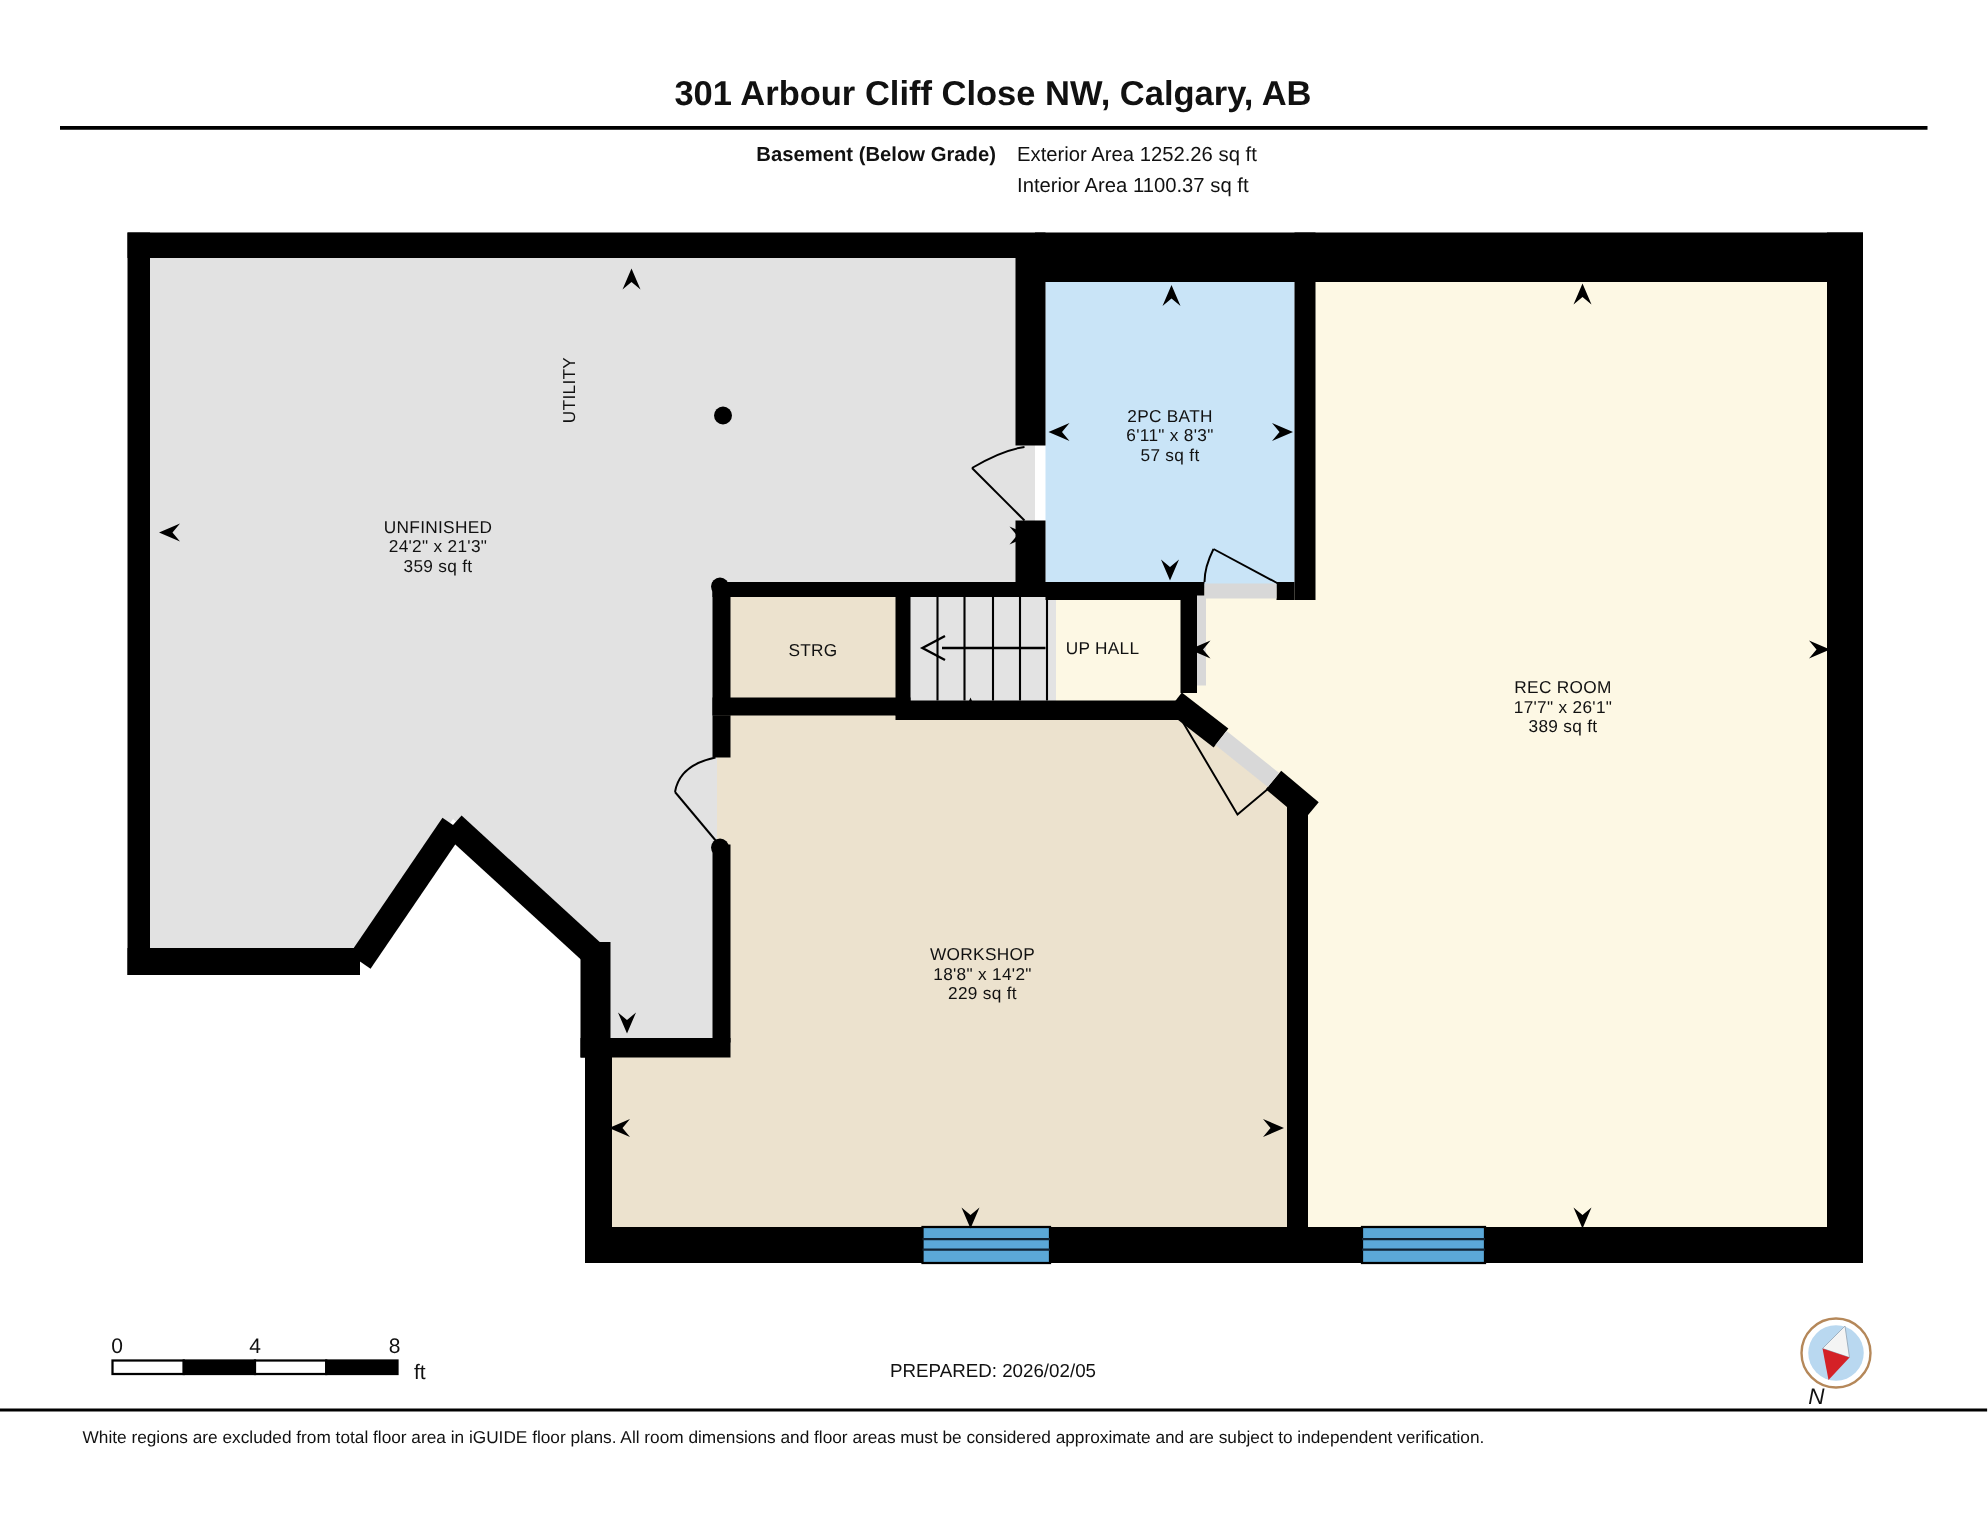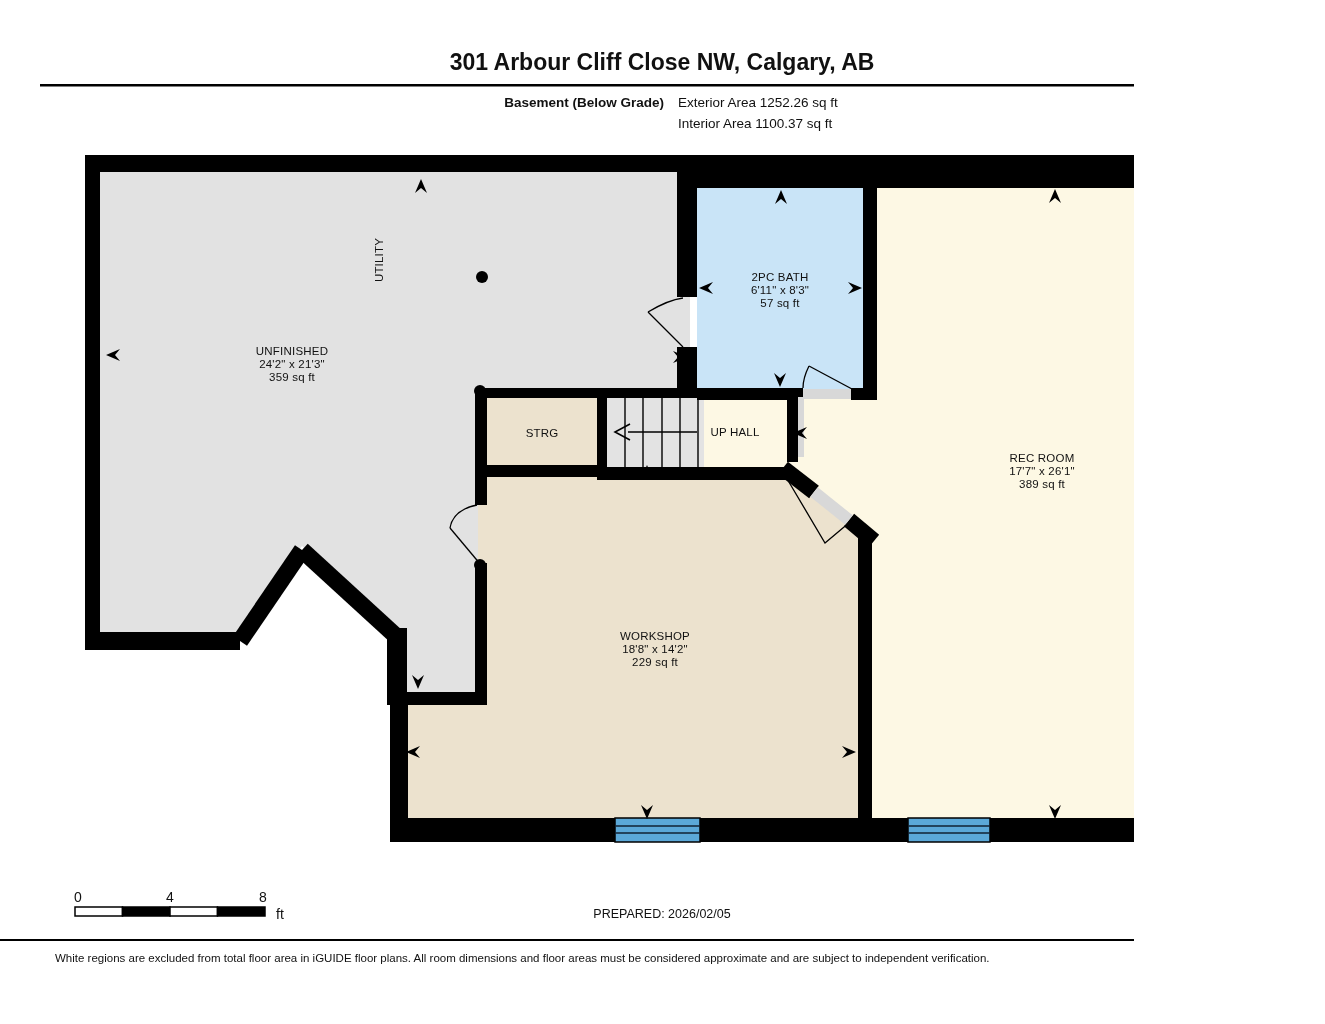--- a/index.html
+++ b/index.html
@@ -1,17 +1,17 @@
 <!DOCTYPE html>
 <html><head>
 <meta charset="utf-8">
 <style>
   html,body{margin:0;padding:0;background:#ffffff;}
   body{font-family:"Liberation Sans",sans-serif;}
-  .page{position:relative;width:1134px;height:1024px;background:#fff;overflow:hidden;}
+  .page{position:relative;width:1325px;height:1024px;background:#fff;overflow:hidden;}
   svg{display:block;}
   text{fill:#111;}
   .title-text{font-size:23px;font-weight:bold;}
   .floor-label{font-size:13.5px;font-weight:bold;}
   .floor-area{font-size:13.5px;}
   .room-name,.room-dim,.room-area{font-size:11.5px;letter-spacing:.2px;}
   .scale-num{font-size:14px;}
   .scale-unit{font-size:14px;}
   .prepared-text{font-size:12.5px;}
   .disclaimer-text{font-size:11.5px;}

